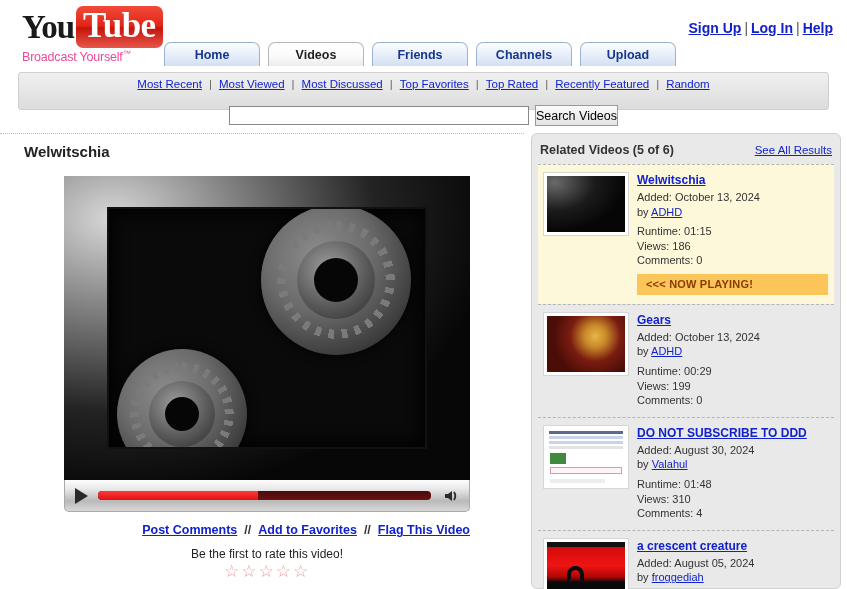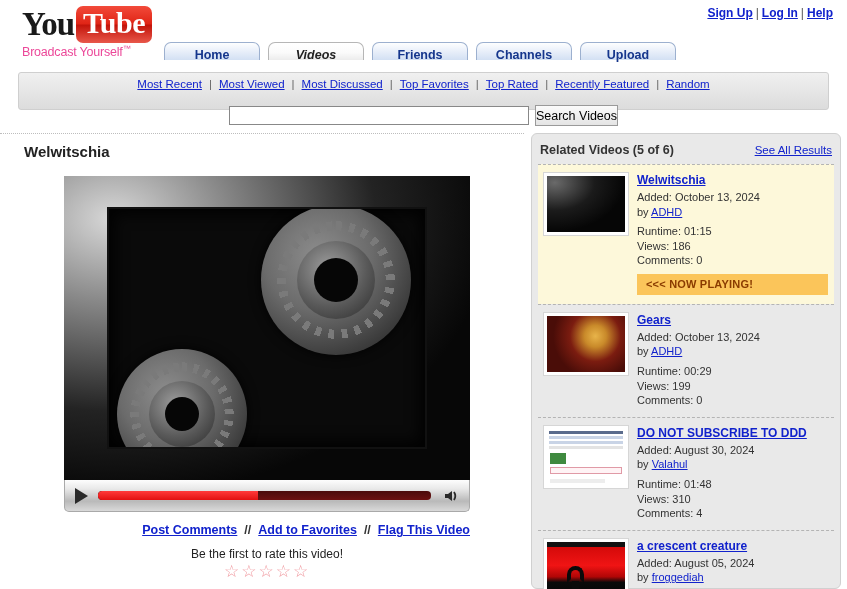--- a/index.html
+++ b/index.html
@@ -10,70 +10,69 @@
     font-family: "Liberation Sans", sans-serif;
     font-size: 12px;
     color: #000;
     overflow: hidden;
   }
   a { color: #1122cc; text-decoration: underline; }
 
   
   .topbar { position: relative; height: 70px; }
   .account-links {
-    position: absolute; right: 14px; top: 6px;
-    font-size: 12px; font-weight: bold;
+    position: absolute; right: 14px; top: 20px;
+    font-size: 14px; font-weight: bold;
     color: #444;
   }
   .account-links a { color: #1122cc; font-weight: bold; }
   .account-links .sep { color: #555; font-weight: normal; padding: 0 3px; }
 
   .logo-wrap { position: absolute; left: 22px; top: 6px; width: 150px; }
   .logo-row { display: flex; align-items: center; }
   .logo-you {
     font-family: "Liberation Serif", serif;
     font-weight: bold; font-size: 33px; color: #1a1a1a;
     letter-spacing: -1px; line-height: 1;
     padding-right: 2px;
   }
   .logo-tube {
     background: linear-gradient(to bottom, #f24a3a 0%, #e02516 48%, #c3140a 52%, #e8574a 100%);
     color: #ffffff;
     font-family: "Liberation Serif", serif;
-    font-weight: bold; font-size: 30px;
+    font-weight: bold; font-size: 35px;
     line-height: 1;
     padding: 2px 7px 5px 7px;
     border-radius: 7px;
     letter-spacing: -0.5px;
   }
   .logo-tag {
     font-size: 12.5px; color: #ec4899; margin-top: 1px; letter-spacing: -0.2px;
   }
   .logo-tag sup { font-size: 8px; }
 
   
   .tabs {
     position: absolute; left: 164px; top: 42px;
     display: flex; gap: 8px; align-items: flex-end;
   }
   .tab {
-    width: 96px; height: 18px; line-height: 24px; text-align: center;
+    width: 96px; height: 24px; line-height: 24px; text-align: center;
     font-weight: bold; font-size: 12.5px;
     color: #15368c;
     border: 1px solid #9cb0cf;
     border-bottom: none;
     border-radius: 7px 7px 0 0;
     background: linear-gradient(to bottom, #fdfefe 0%, #eef3fb 35%, #d3e0f3 100%);
     cursor: pointer;
   }
   .tab.active {
     color: #222;
     background: linear-gradient(to bottom, #ffffff 0%, #fbfbfb 55%, #ececec 100%);
     border-color: #b6b6b6;
-    font-style: italic;
   }
 
   
   .subnav {
     position: absolute; left: 18px; top: 72px; right: 18px;
     height: 38px; line-height: 22px;
     background: linear-gradient(to bottom, #f0f0f0 0%, #e6e6e6 50%, #dcdcdc 100%);
     border: 1px solid #cfcfcf;
     border-radius: 3px;
     text-align: center;

